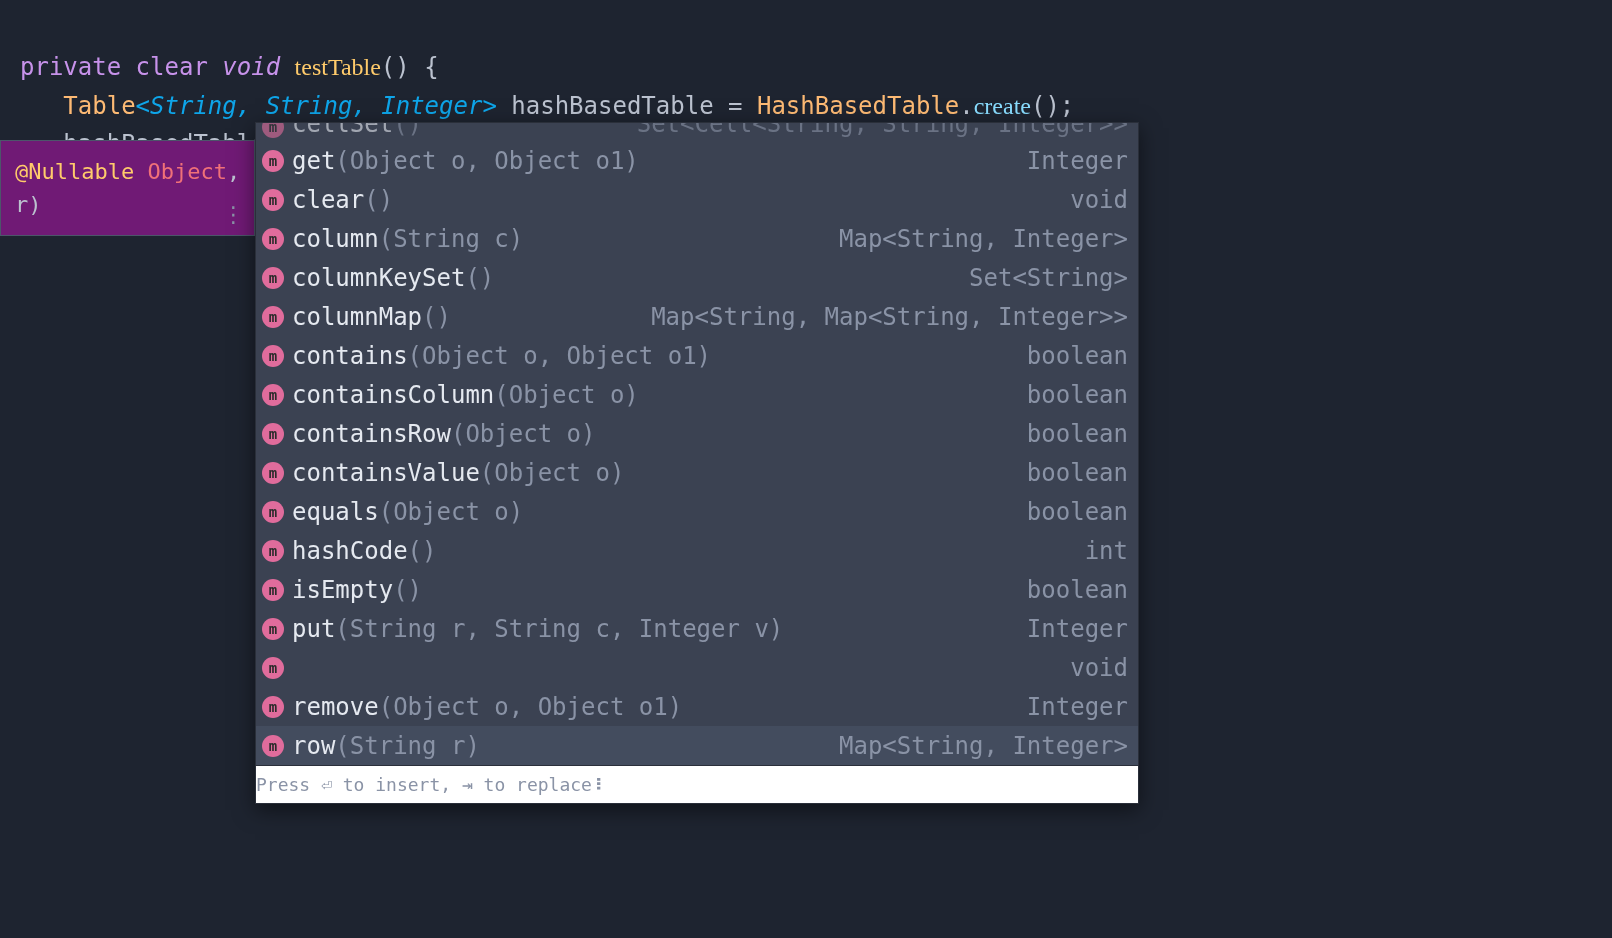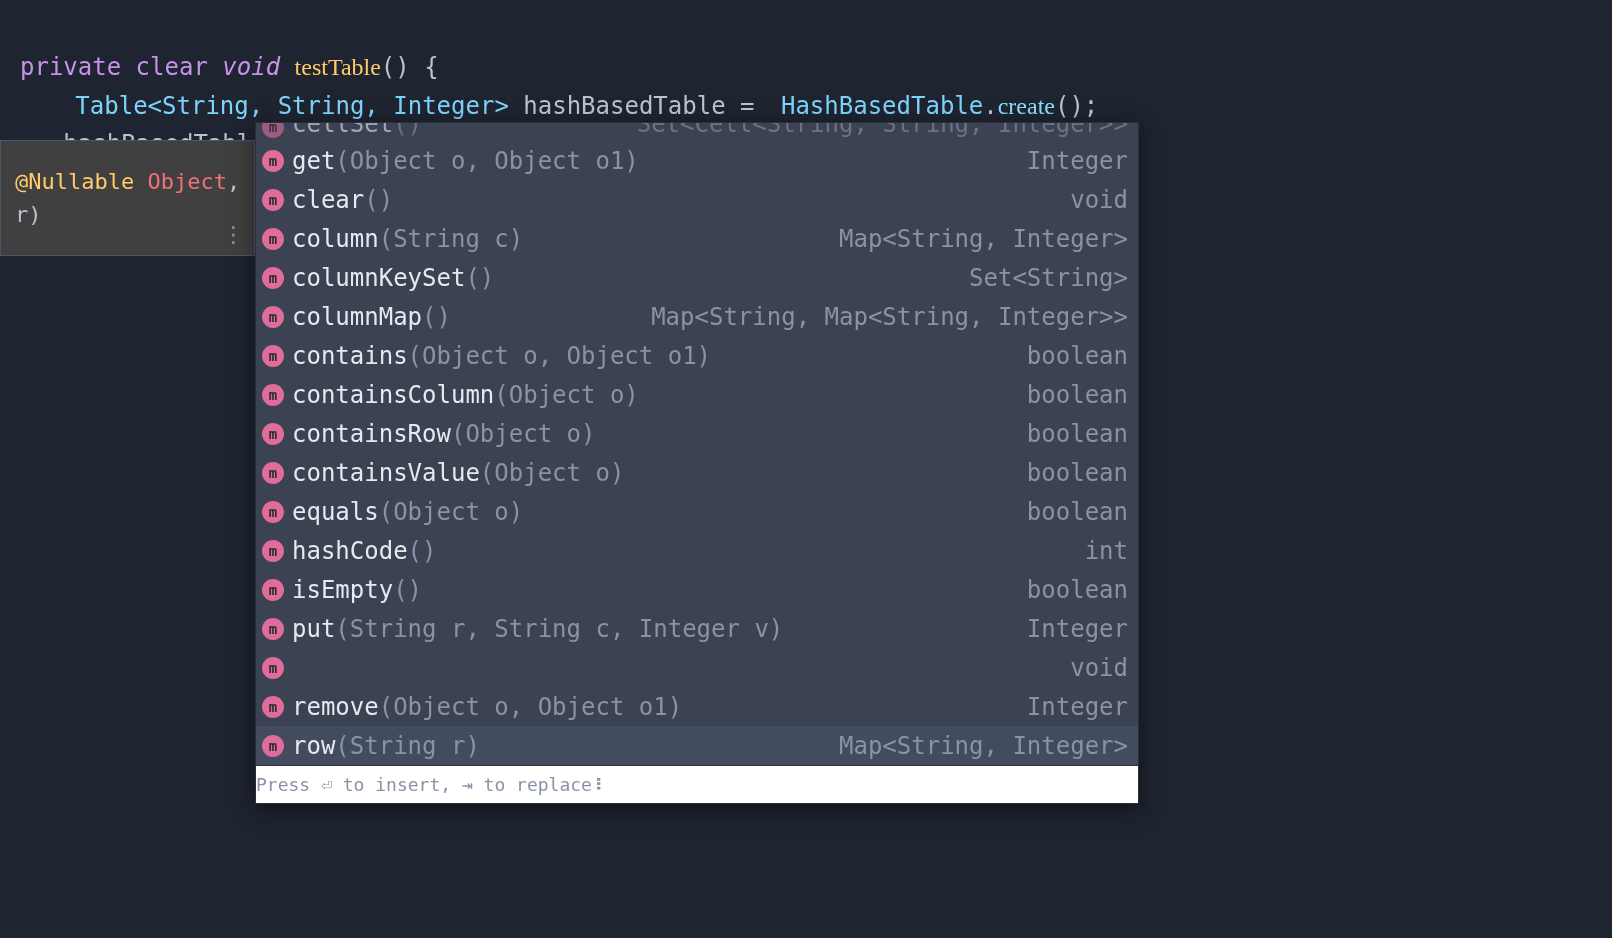--- a/index.html
+++ b/index.html
@@ -14,40 +14,40 @@
     position: relative;
   }
   .code-area {
     padding: 10px 20px;
     line-height: 1.6;
     white-space: pre;
   }
   .kw-modifier { color: #c792ea; }
   .kw-type { color: #c792ea; font-style: italic; }
   .method-name { color: #ffcb6b; font-family: Liberation Serif, serif; }
-  .type-name { color: #7dd3fc; margin-left: 12px; }
+  .type-name { color: #fdba74; }
   .var-name { color: #bbc2cf; }
   .static-call { color: #89ddff; font-family: Liberation Serif, serif; }
   .op { color: #bbc2cf; }
   .paren { color: #bbc2cf; }
   .brace { color: #bbc2cf; }
-  .generic { color: #7dd3fc; }
+  .generic { color: #0ea5e9; font-style: italic; }
   .git-blame { color: #6a7384; font-style: italic; }
   .error-squiggle {
     text-decoration: underline wavy #f07178;
     text-decoration-thickness: 2px;
   }
 
   .param-hint {
     position: absolute;
     top: 140px;
     left: 0;
-    background: #404040;
+    background: #701a75;
     border: 1px solid #4c566a;
-    padding: 24px 14px;
+    padding: 14px 14px;
     font-size: 22px;
     line-height: 1.5;
     color: #bbc2cf;
     min-width: 240px;
   }
   .param-hint .nullable { color: #ffcb6b; }
   .param-hint .obj { color: #f07178; }
   .param-hint-more {
     position: absolute;
     bottom: 4px;

